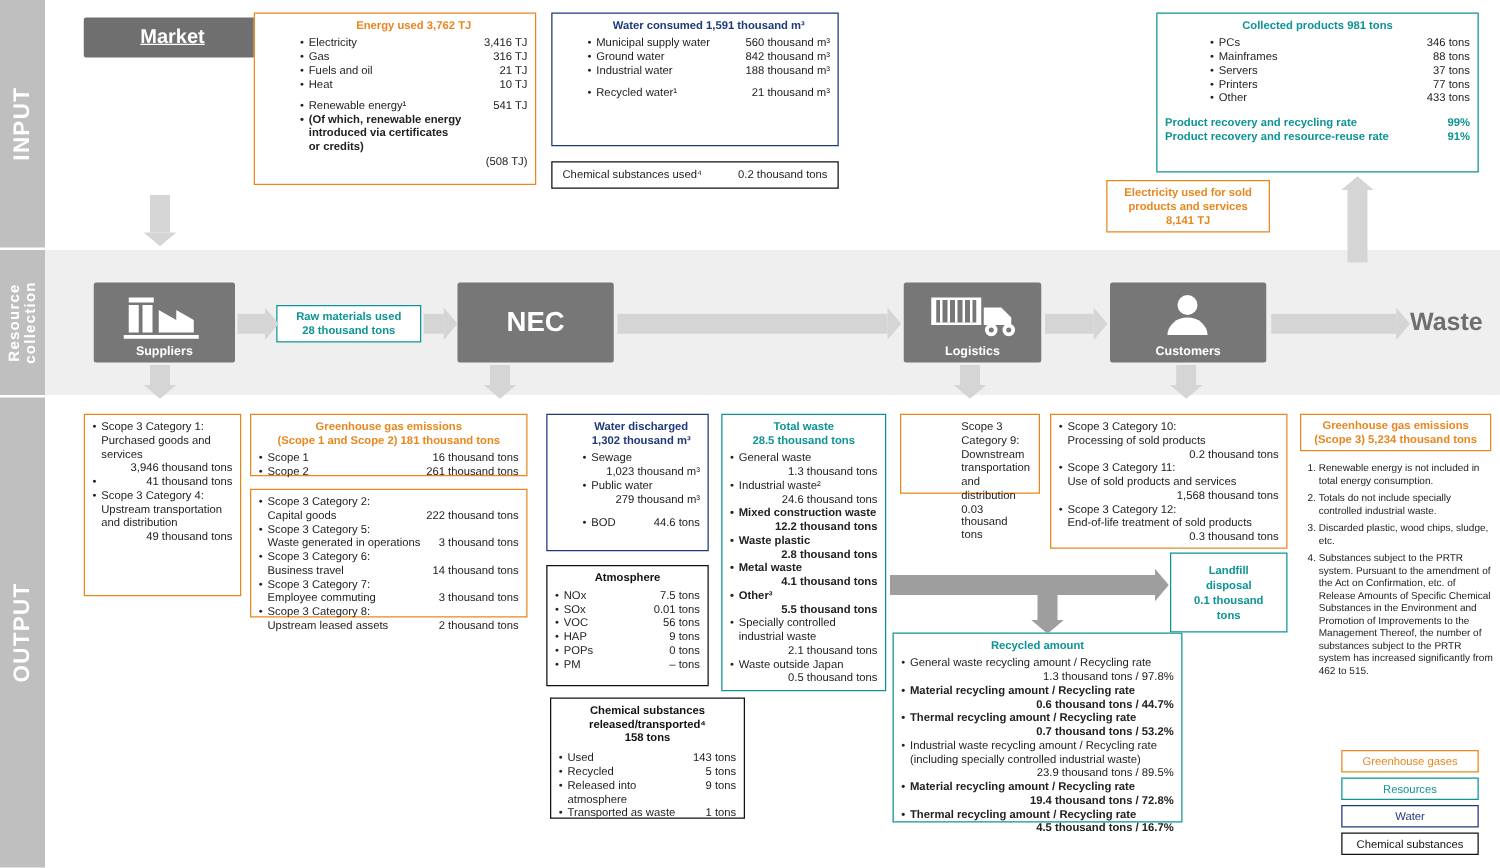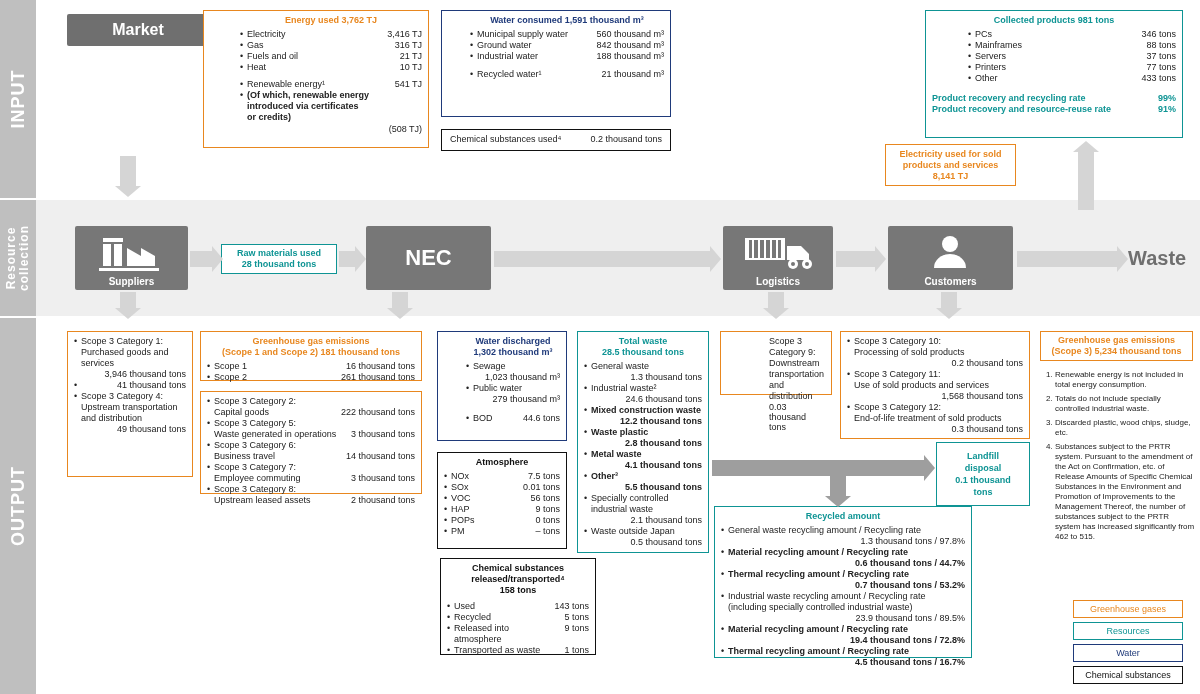--- a/index.html
+++ b/index.html
@@ -99,21 +99,21 @@
   <div class="band band-input">
     <span>INPUT</span>
   </div>
   <div class="band band-res">
     <span>Resource<br>collection</span>
   </div>
   <div class="band band-output">
     <span>OUTPUT</span>
   </div>
 
-  <div class="market" style="left:67px; top:14px; width:142px; height:32px;">
+  <div class="market" style="left:67px; top:14px; width:142px; height:32px;text-decoration:underline;">
     <span>Market</span>
   </div>
 
   <div class="box orange" style="left:203px; top:10px; width:226px; height:138px;padding-left:36px;">
     <div class="ttl orange">Energy used 3,762 TJ</div>
     <ul class="lst">
       <li>
           <div class="row">
             <span>Electricity</span>
             <span class="v">3,416 TJ</span>
@@ -503,21 +503,21 @@
     </ul>
   </div>
 
   <div class="box teal" style="left:936px; top:442px; width:94px; height:64px; display:flex; align-items:center; justify-content:center; padding:12px;">
     <div style="white-space:pre-line; text-align:center; color:#0e9494; font-weight:bold; line-height:12px;">Landfill
 disposal
 0.1 thousand
 tons</div>
   </div>
 
-  <div class="box teal" style="left:714px; top:506px; width:258px; height:152px;">
+  <div class="box teal" style="left:714px; top:506px; width:232px; height:152px;">
     <div class="ttl teal">Recycled amount</div>
     <ul class="lst">
       <li><span>General waste recycling amount / Recycling rate</span><div class="ralign">1.3 thousand tons / 97.8%</div></li>
       <li class="nobul"><span>Material recycling amount / Recycling rate</span><div class="ralign">0.6 thousand tons / 44.7%</div></li>
       <li class="nobul"><span>Thermal recycling amount / Recycling rate</span><div class="ralign">0.7 thousand tons / 53.2%</div></li>
       <li><span style="white-space:pre-line">Industrial waste recycling amount / Recycling rate
 (including specially controlled industrial waste)</span><div class="ralign">23.9 thousand tons / 89.5%</div></li>
       <li class="nobul"><span>Material recycling amount / Recycling rate</span><div class="ralign">19.4 thousand tons / 72.8%</div></li>
       <li class="nobul"><span>Thermal recycling amount / Recycling rate</span><div class="ralign">4.5 thousand tons / 16.7%</div></li>
     </ul>

